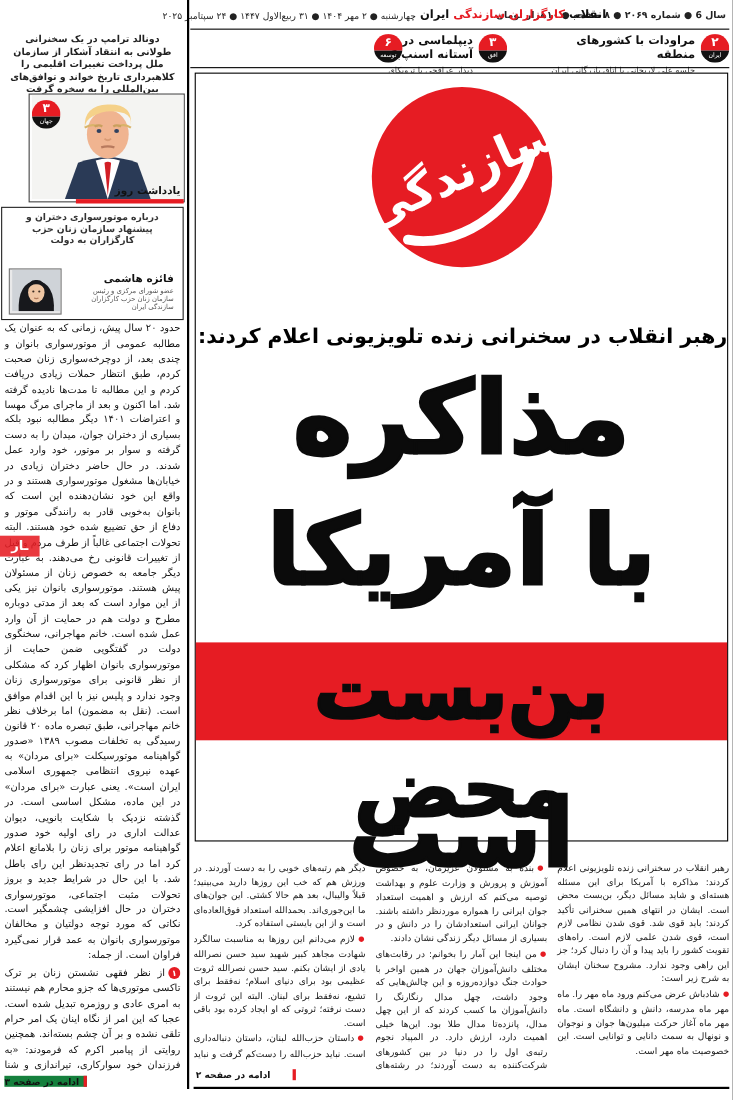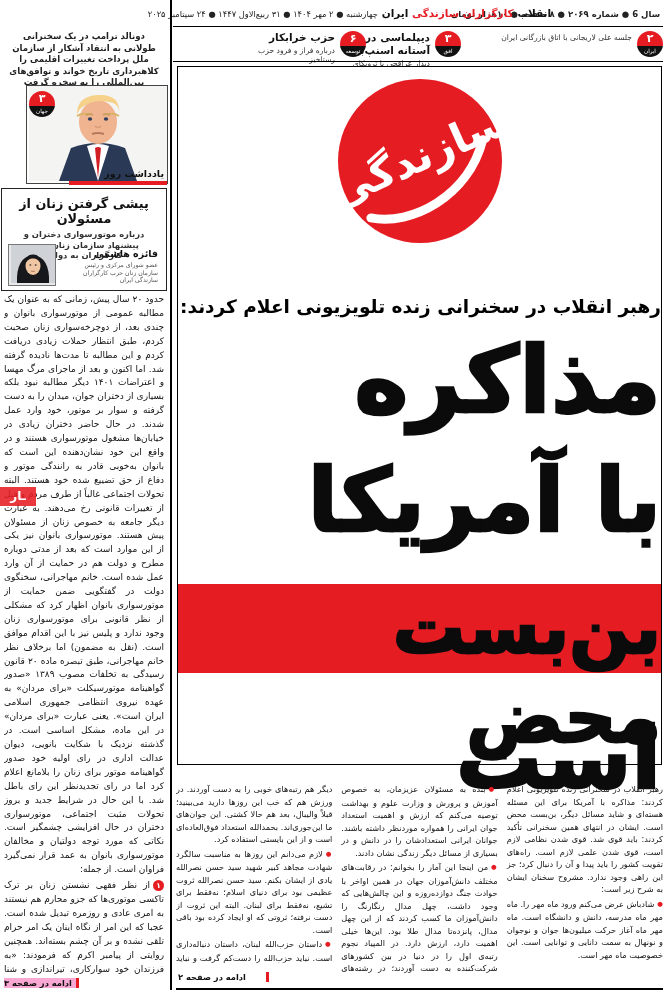--- a/index.html
+++ b/index.html
@@ -48,30 +48,30 @@
   .author-text{text-align:right;padding-bottom:2px;}
   .a-name{font-size:9.5px;font-weight:bold;}
   .a-role{font-size:6.2px;color:#555;line-height:7.6px;margin-top:2px;}
   .a-photo{flex:0 0 46px;width:46px;height:40px;border:1px solid #777;overflow:hidden;background:#e9e9ea;}
   .s-body{position:absolute;top:293px;bottom:16px;left:4px;right:4px;overflow:hidden;
     font-size:9px;line-height:13.9px;text-align:justify;color:#111;}
   .s-body p{margin:0 0 2px;}
   .numcirc{display:inline-block;width:11px;height:11px;border-radius:50%;background:#e61c23;
     color:#fff;font-size:7.5px;line-height:11px;text-align:center;font-weight:bold;margin-left:3px;}
   .continue{position:absolute;bottom:2px;left:4px;font-size:8.3px;font-weight:bold;
-    border-right:3px solid #e61c23;padding-right:4px;background:#f9a8d4;}
+    border-right:3px solid #e61c23;padding-right:4px;background:#15803d;}
   .stamp{position:absolute;left:0;top:487px;width:36px;height:19px;background:rgba(230,28,35,.88);
     color:#fff;font-weight:bold;font-size:12px;line-height:19px;text-align:center;z-index:4;}
   
   .mainbox{position:absolute;left:177px;top:66px;width:483px;height:697px;
     border:1.6px solid #000;background:#fff;}
   .logo-wrap{position:absolute;top:8px;left:50%;transform:translateX(-50%);}
   .kicker{position:absolute;top:229px;left:0;right:0;text-align:right;
     font-size:18.5px;font-weight:bold;color:#000;}
-  .hl{position:absolute;left:0;right:0;font-weight:bold;color:#0b0b0b;
+  .hl{position:absolute;left:0;right:0;text-align:center;font-weight:bold;color:#0b0b0b;
     -webkit-text-stroke:2.6px #0b0b0b;letter-spacing:-2px;}
   .hl1{top:264px;font-size:92px;line-height:100px;}
   .hl2{top:384px;font-size:88px;line-height:100px;}
   .strip{position:absolute;top:517px;left:0;right:0;height:89px;background:#e61c23;}
   .hl3{top:517px;font-size:72px;line-height:89px;}
   .hl4{top:644px;font-size:86px;line-height:95px;}
   
   .story{position:absolute;left:176px;top:783px;width:487px;height:201px;overflow:hidden;
     column-count:3;column-gap:9px;column-fill:auto;
     font-size:8.2px;line-height:12.5px;text-align:justify;color:#141414;}
@@ -93,41 +93,38 @@
   </div>
   <div class="date-line">چهارشنبه ● ۲ مهر ۱۴۰۴ ● ۳۱ ربیع‌الاول ۱۴۴۷ ● ۲۴ سپتامبر ۲۰۲۵</div>
   <div class="rule rule1"></div>
 
   <div class="teaser t1">
     <div class="badge">
       <span class="num">۲</span>
       <span class="tag">ایران</span>
     </div>
     <div class="tx">
+      <div class="t-title">مراودات با کشورهای منطقه</div>
       <div class="t-sub">جلسه علی لاریجانی با اتاق بازرگانی ایران</div>
     </div>
   </div>
   <div class="teaser t2">
     <div class="badge">
       <span class="num">۳</span>
       <span class="tag">افق</span>
     </div>
     <div class="tx">
       <div class="t-title">دیپلماسی در آستانه اسنپ‌بک</div>
       <div class="t-sub">دیدار عراقچی با ترویکای اروپایی</div>
     </div>
   </div>
   <div class="teaser t3">
     <div class="badge">
       <span class="num">۶</span>
       <span class="tag">توسعه</span>
-    </div>
-    <div class="tx">
-      <div class="t-title">حزب خرابکار</div>
-      <div class="t-sub">درباره فراز و فرود حزب رستاخیز</div>
     </div>
   </div>
   <div class="rule rule2"></div>
 
   <div class="vdivider"></div>
 
   <aside class="sidebar">
     <div class="w-teaser">دونالد ترامپ در یک سخنرانی طولانی به انتقاد آشکار از سازمان ملل پرداخت تغییرات اقلیمی را کلاهبرداری تاریخ خواند و توافق‌های بین‌المللی را به سخره گرفت</div>
 
     <div class="photo-box">
@@ -148,21 +145,20 @@
     </div>
     <div class="badge badge-world">
       <span class="num">۳</span>
       <span class="tag">جهان</span>
     </div>
 
     <div class="sec-label">یادداشت روز</div>
     <div class="sec-bar"></div>
 
     <div class="note-box">
-      <div class="n-head">پیشی گرفتن زنان از مسئولان</div>
       <div class="n-sub">درباره موتورسواری دختران و پیشنهاد سازمان زنان حزب کارگزاران به دولت</div>
       <div class="author-row">
         <div class="author-text">
           <div class="a-name">فائزه هاشمی</div>
           <div class="a-role">عضو شورای مرکزی و رئیس سازمان زنان حزب کارگزاران سازندگی ایران</div>
         </div>
         <div class="a-photo">
           <svg width="44" height="38" viewBox="0 0 44 38">
             <rect width="44" height="38" fill="#cfd3d8"></rect>
             <path d="M6 38 Q5 12 22 10 Q39 12 38 38 Z" fill="#17181c"></path>

